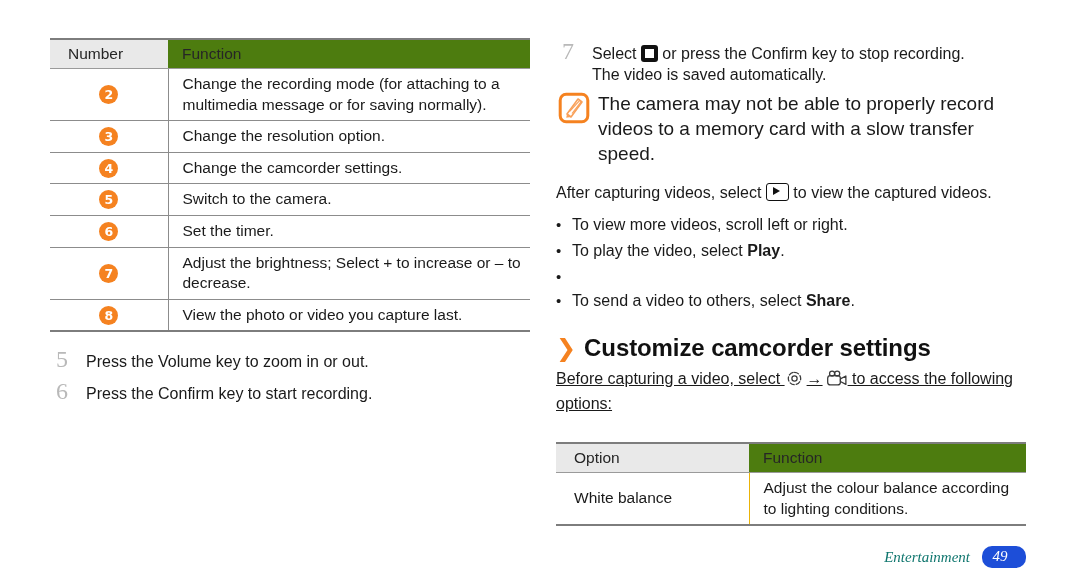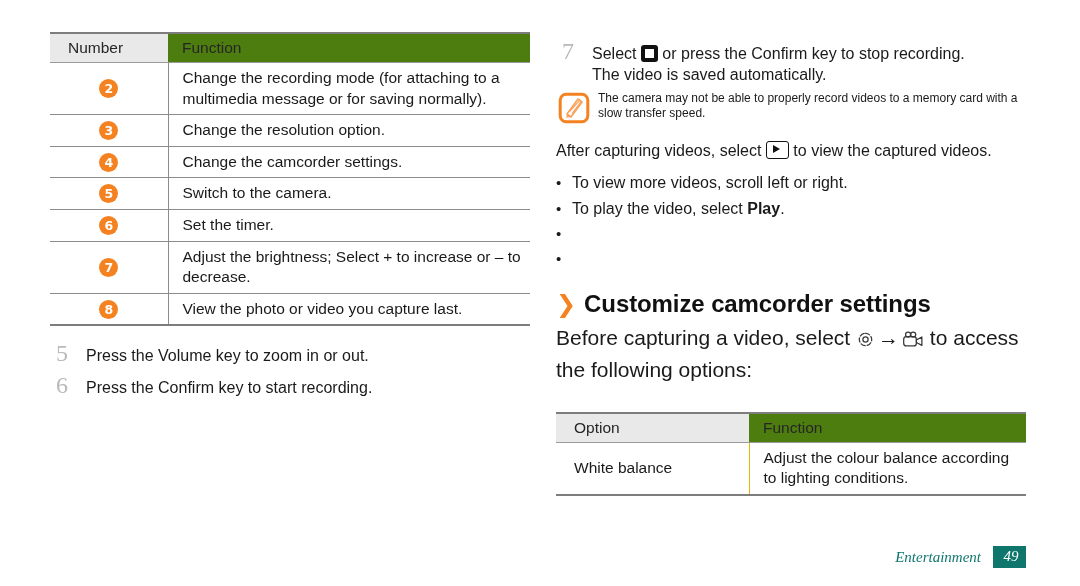--- a/index.html
+++ b/index.html
@@ -18,21 +18,21 @@
 
   .page {
     position: absolute;
     inset: 0;
   }
 
   
   .col-left {
     position: absolute;
     left: 50px;
-    top: 32px;
+    top: 38px;
     width: 480px;
   }
   .col-right {
     position: absolute;
     left: 556px;
     top: 38px;
     width: 470px;
   }
 
   
@@ -125,21 +125,21 @@
     margin-left: 2px;
   }
   .note-icon {
     flex: 0 0 32px;
     width: 32px;
     height: 32px;
     margin-right: 8px;
     margin-top: 1px;
   }
   .note-text {
-    font-size: 12px;
+    font-size: 19px;
     line-height: 1.32;
     color: #1a1a1a;
   }
 
   
   .para {
     font-size: 16px;
     line-height: 1.32;
     margin-top: 16px;
   }
@@ -226,28 +226,29 @@
     align-items: center;
   }
   .footer-label {
     font-family: "Liberation Serif", serif;
     font-style: italic;
     font-size: 15px;
     color: #0f766e;
     margin-right: 12px;
   }
   .footer-page {
-    background: #0f766e;
+    background: #1d4ed8;
     color: #ffffff;
     font-family: "Liberation Serif", serif;
     font-style: italic;
     font-size: 15px;
-    padding: 2px 6px 3px 9px;
+    padding: 2px 17px 3px 9px;
     min-width: 18px;
     text-align: center;
+    border-radius: 10px;
   }
 </style>
 </head>
 <body>
 
 <div class="page">
 
   <div class="col-left">
 
     <table class="man-table">
@@ -350,29 +351,30 @@
       </div>
       <div class="bullet">
         <div class="bullet-dot">•</div>
         <div><span>To play the video, select </span><b>Play</b><span>.</span></div>
       </div>
       <div class="bullet">
         <div class="bullet-dot">•</div>
       </div>
       <div class="bullet">
         <div class="bullet-dot">•</div>
+        <div><span>To send a video to others, select </span><b>Share</b><span>.</span></div>
       </div>
     </div>
 
     <div class="h2">
       <span class="h2-chev">❯</span>
       <span class="h2-text">Customize camcorder settings</span>
     </div>
 
-    <div style="font-size:21px; line-height:1.32;">
+    <div style="font-size:16px; line-height:1.32;text-decoration:underline;">
       <span>Before capturing a video, select </span><span class="ic" style="vertical-align:-4px;">
         <svg width="19" height="19" viewBox="0 0 24 24" aria-hidden="true">
           <g fill="none" stroke="#3a3a3a" stroke-width="1.6" stroke-linecap="round">
             <path d="M12 4.2 A7.8 7.8 0 0 1 19.8 12 A7.8 7.8 0 0 1 12 19.8 A7.8 7.8 0 0 1 4.2 12 A7.8 7.8 0 0 1 12 4.2" stroke-dasharray="5.5 2.6"></path>
             <circle cx="12" cy="12" r="3.3"></circle>
           </g>
         </svg>
       </span><span style="margin:0 3px;">→</span><span class="ic" style="vertical-align:-4px;">
         <svg width="22" height="19" viewBox="0 0 26 22" aria-hidden="true">
           <g fill="none" stroke="#3a3a3a" stroke-width="1.5" stroke-linejoin="round">

